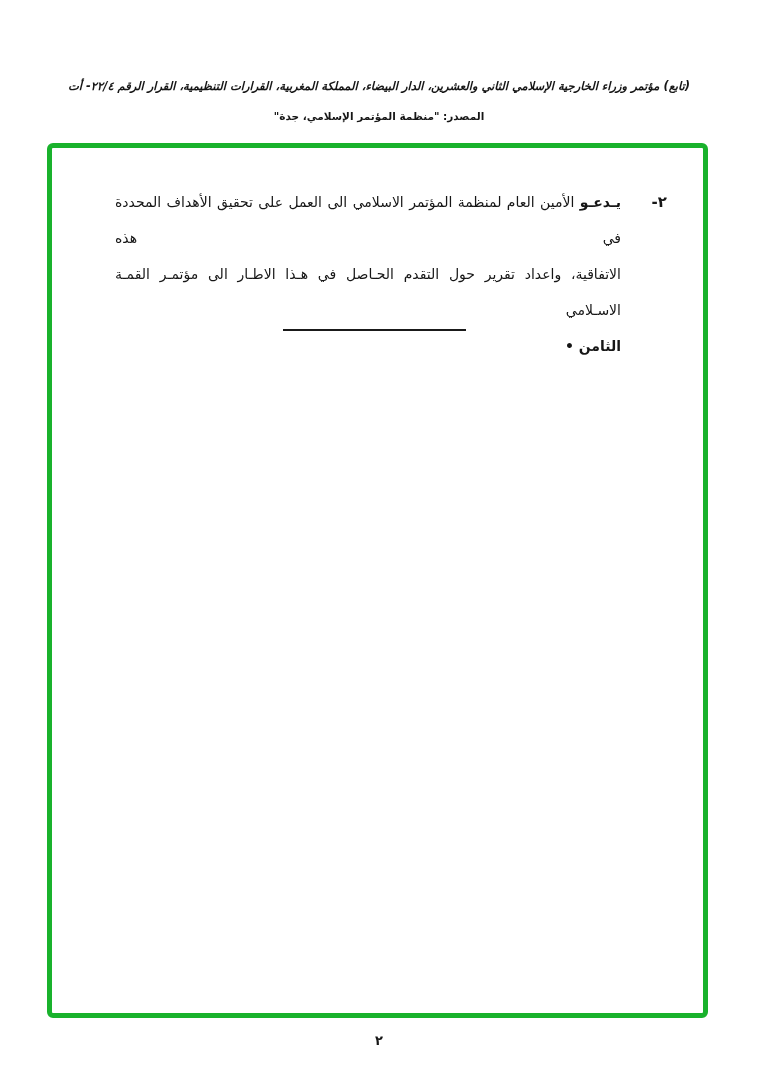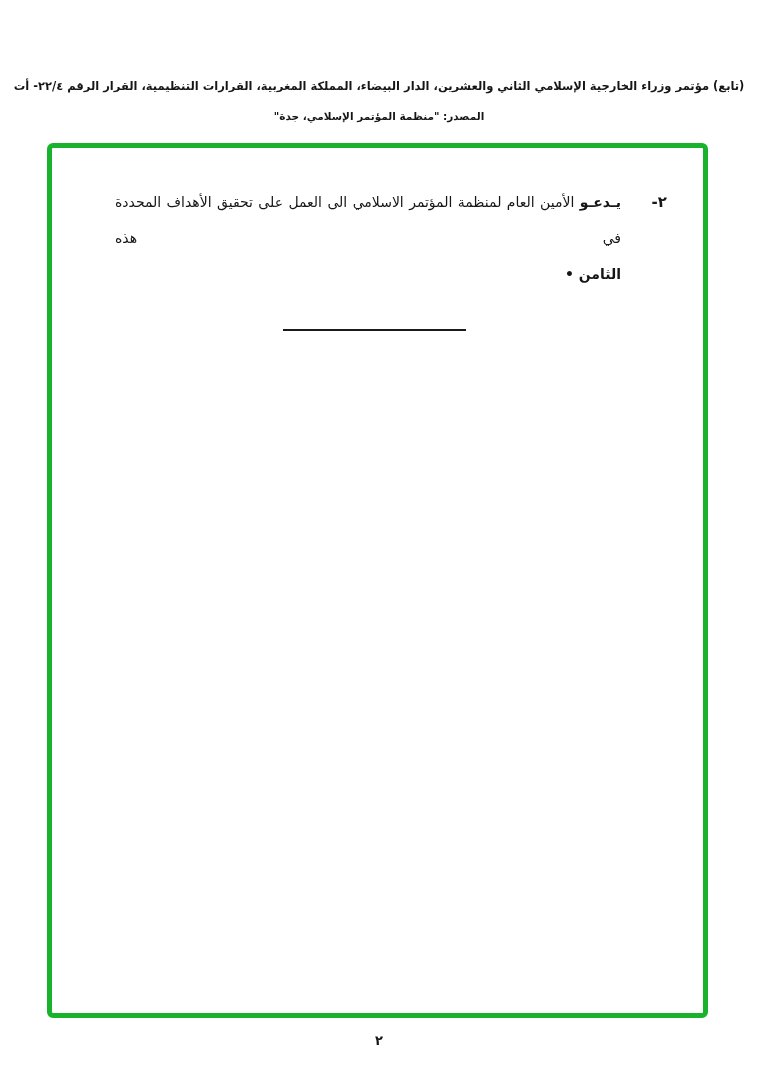--- a/index.html
+++ b/index.html
@@ -7,21 +7,21 @@
     width: 758px; height: 1078px;
     background: #ffffff;
     position: relative;
     font-family: "DejaVu Sans", sans-serif;
     color: #161616;
     overflow: hidden;
   }
   .header-line1 {
     position: absolute; top: 79px; left: 0; width: 758px;
     direction: rtl; text-align: center; white-space: nowrap;
-    font-size: 11.5px; font-weight: bold; letter-spacing: 0;
+    font-size: 11.5px; font-weight: bold; letter-spacing: 0; font-style: italic;
   }
   .header-line2 {
     position: absolute; top: 110px; left: 0; width: 758px;
     direction: rtl; text-align: center;
     font-size: 10.5px; font-weight: bold;
   }
   .content-box {
     position: absolute; left: 47px; top: 143px;
     width: 651px; height: 865px;
     border: 5px solid #19b22c;
@@ -62,19 +62,20 @@
 
 <div class="content-box" style="border-color: rgb(25, 178, 44);"></div>
 
 <div class="resolution-para">
   <div class="para-num">٢-</div>
   <div class="para-text">
     <div class="pline">
       <span class="lead-word">يـدعـو</span>
       <span>الأمين العام لمنظمة المؤتمر الاسلامي الى العمل على تحقيق الأهداف المحددة في  هذه</span>
     </div>
+    <div class="pline">الاتفاقية، واعداد تقرير حول التقدم الحـاصل في هـذا الاطـار الى مؤتمـر القمـة الاسـلامي</div>
     <div class="pline last-line">الثامن •</div>
   </div>
 </div>
 
 <div class="divider-rule" style="background: rgb(26, 26, 26);"></div>
 
 <div class="page-number">٢</div>
 
 </body></html>

